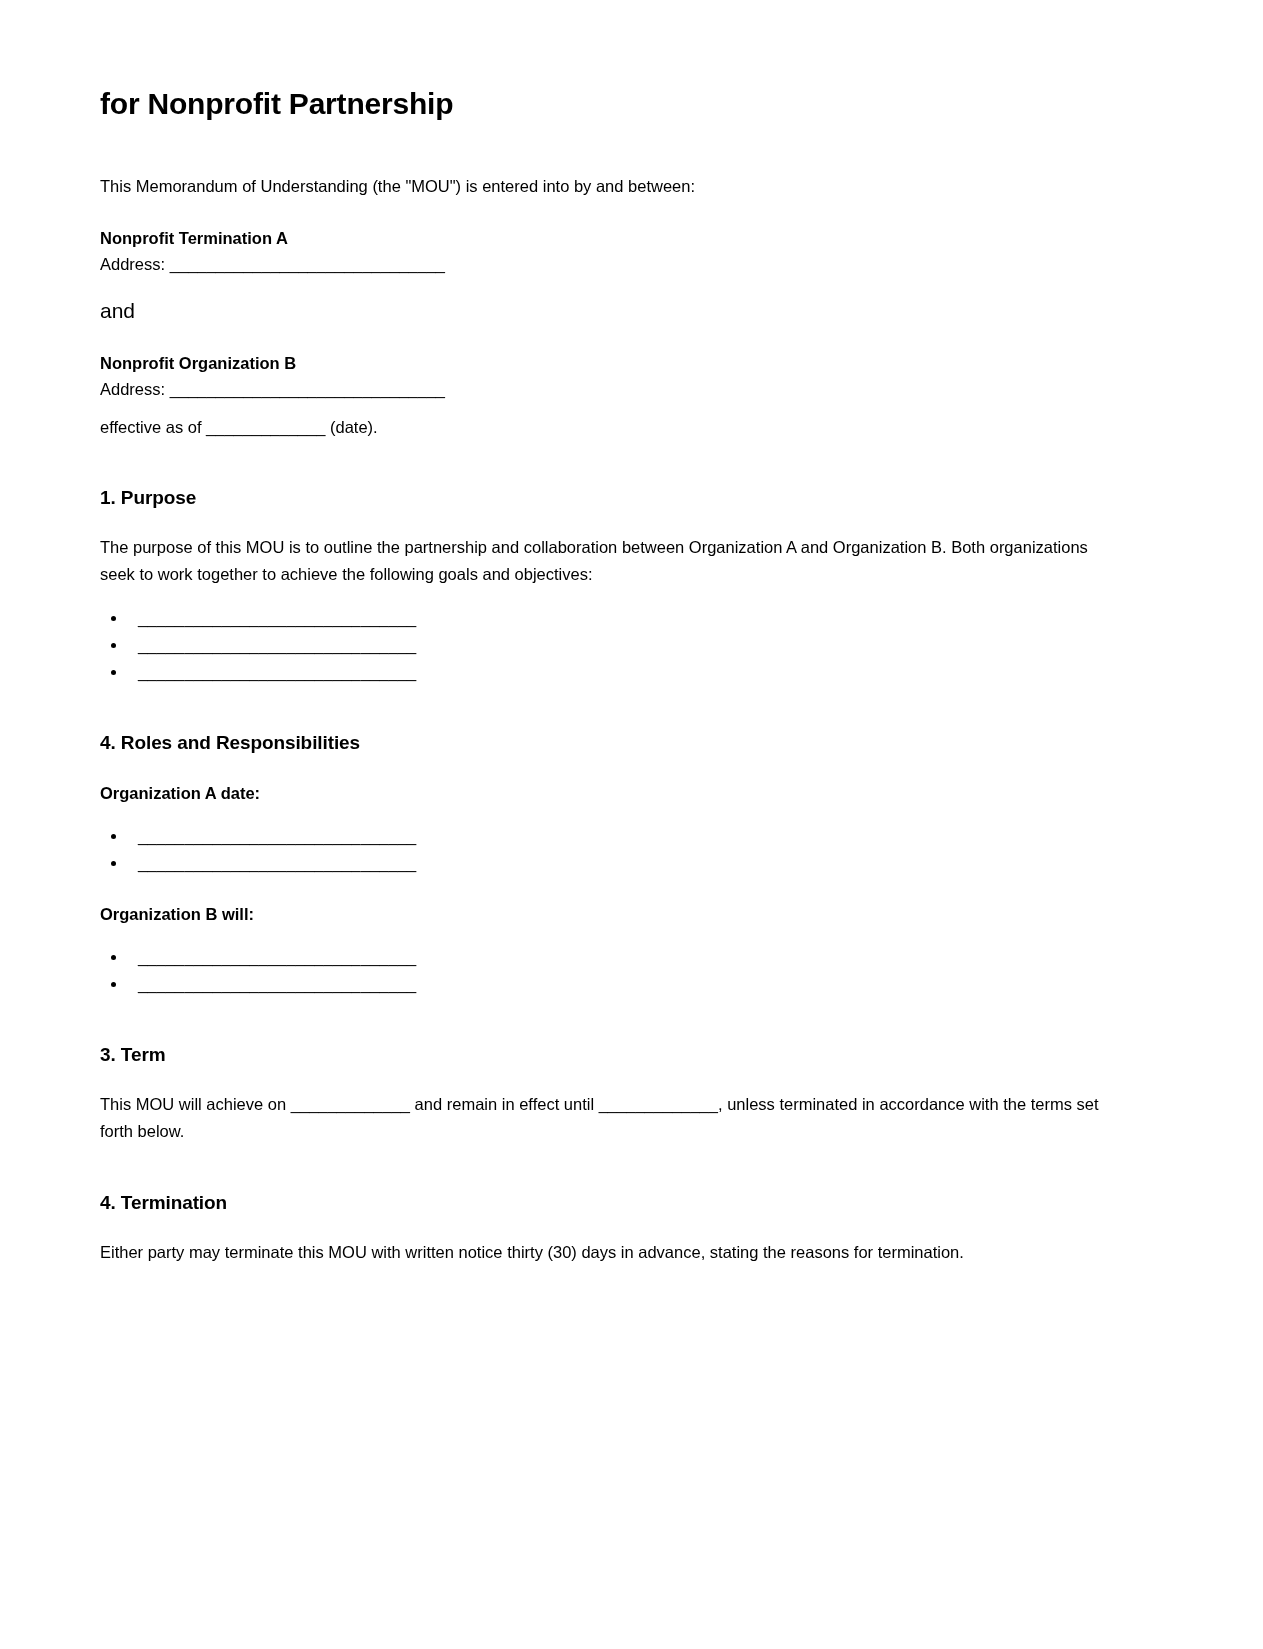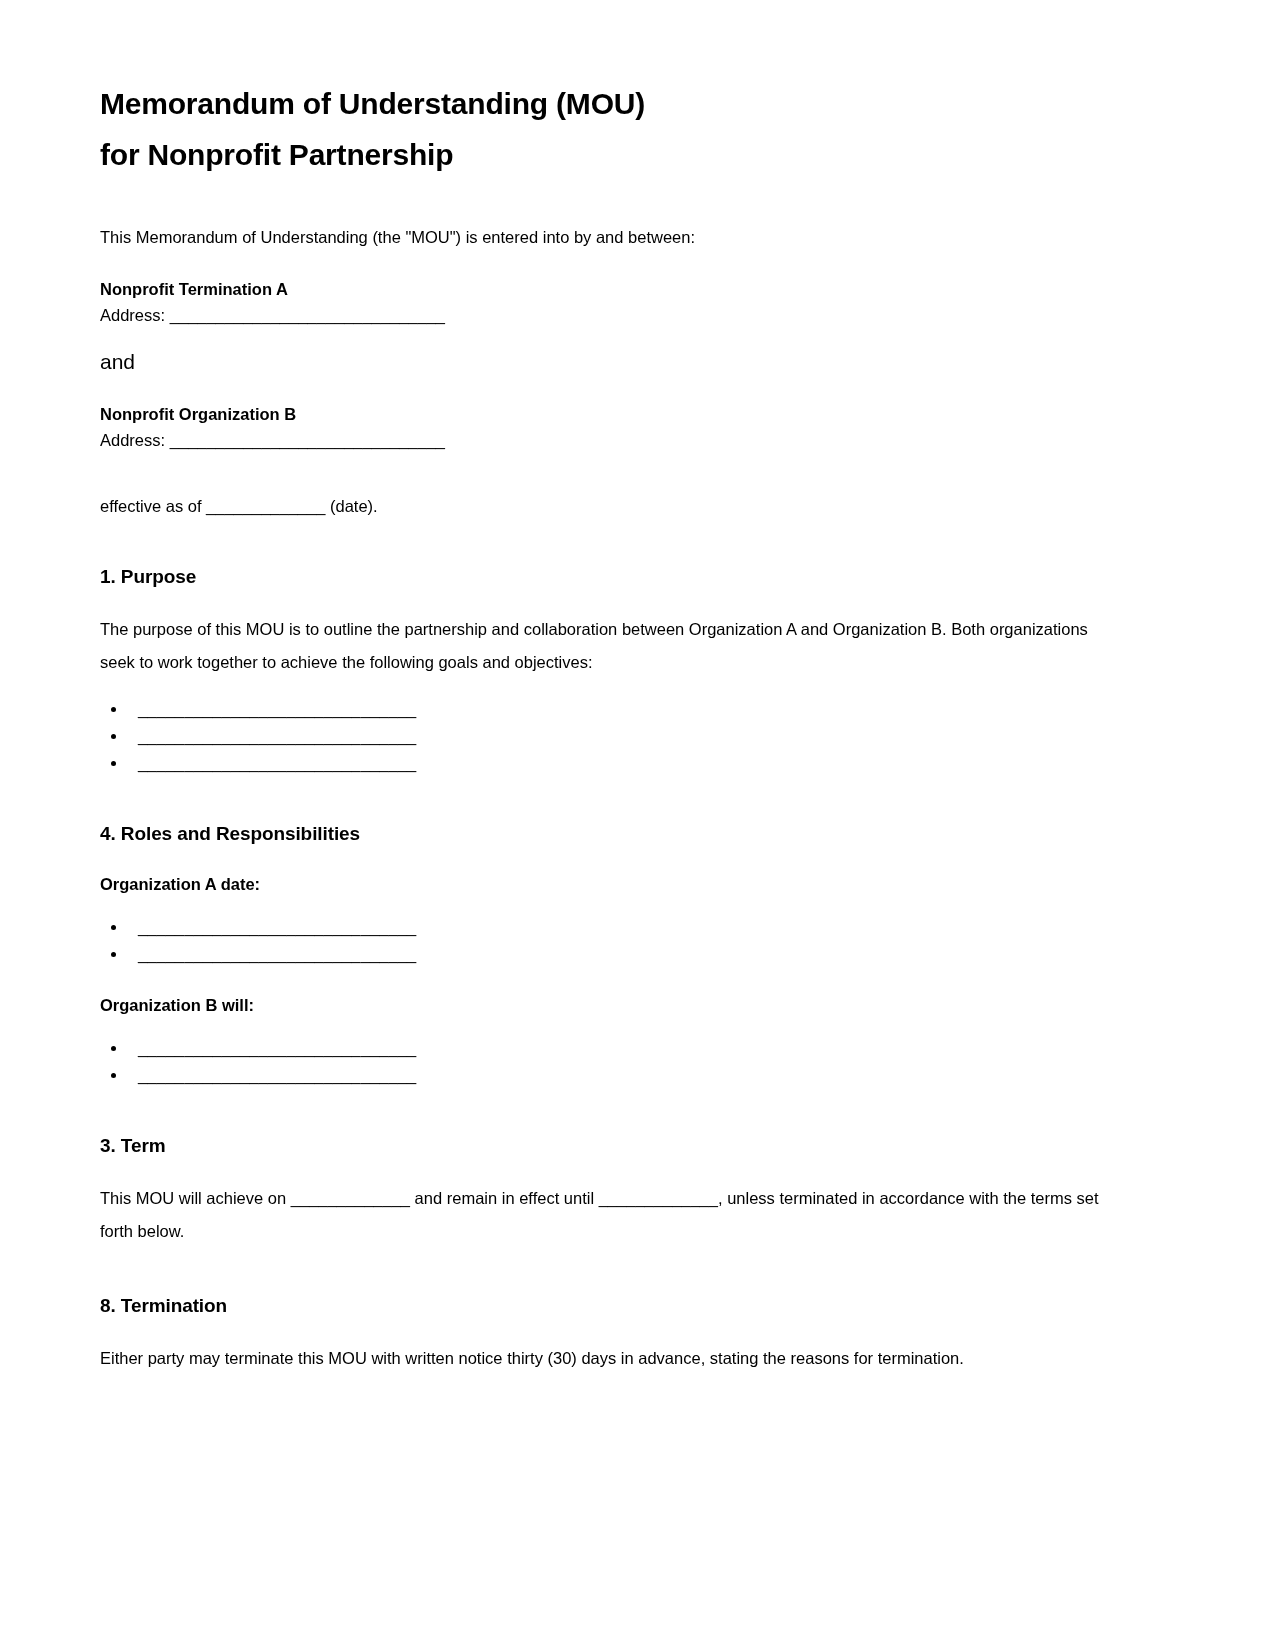--- a/index.html
+++ b/index.html
@@ -53,33 +53,33 @@
     white-space: pre;
   }
   .conjunction {
     font-size: 21px;
     line-height: 26px;
     margin: 20px 0 0 0;
   }
   .effective {
     font-size: 16.5px;
     line-height: 26px;
-    margin: 39px 0 0 0;
+    margin: 11px 0 0 0;
     white-space: pre;
   }
   h2.section-heading {
     font-size: 19px;
     font-weight: bold;
     line-height: 24px;
     margin: 46px 0 0 0;
     letter-spacing: -0.1px;
   }
   .body-text {
     font-size: 16.5px;
-    line-height: 33px;
+    line-height: 27px;
     margin: 24px 0 0 0;
     max-width: 1010px;
     text-align: left;
   }
   .sub-heading {
     font-size: 16.5px;
     font-weight: bold;
     line-height: 25px;
     margin: 26px 0 0 0;
   }
@@ -101,21 +101,20 @@
   .fill {
     white-space: pre;
   }
 </style>
 </head>
 <body>
 
 <div class="page">
 
   <h1 class="doc-title">
-    <span class="title-line">Memorandum of Understanding (MOU)</span>
     <span class="title-line">for Nonprofit Partnership</span>
   </h1>
 
   <p class="intro">This Memorandum of Understanding (the "MOU") is entered into by and between:</p>
 
   <div class="party-block">
     <p class="party-name">Nonprofit Termination A</p>
     <p class="party-address"><span>Address: </span><span class="fill">______________________________</span></p>
   </div>
 
@@ -144,17 +143,17 @@
   </ul>
   <p class="sub-heading">Organization B will:</p>
   <ul class="blank-list">
     <li><span class="fill">______________________________</span></li>
     <li><span class="fill">______________________________</span></li>
   </ul>
 
   <h2 class="section-heading">3. Term</h2>
   <p class="body-text"><span>This MOU will achieve on </span><span class="fill">_____________</span><span> and remain in effect until </span><span class="fill">_____________</span><span>, unless terminated in accordance with the terms set forth below.</span></p>
 
-  <h2 class="section-heading">8. Termination</h2>
+  <h2 class="section-heading">4. Termination</h2>
   <p class="body-text">Either party may terminate this MOU with written notice thirty (30) days in advance, stating the reasons for termination.</p>
 
 
 </div>
 
 </body></html>

